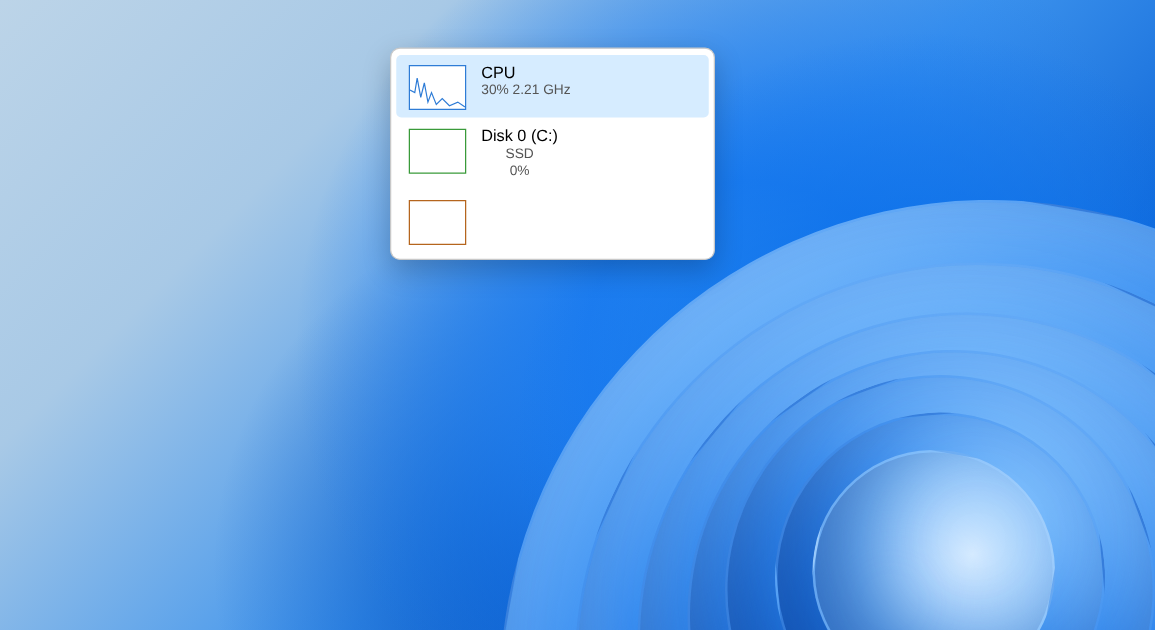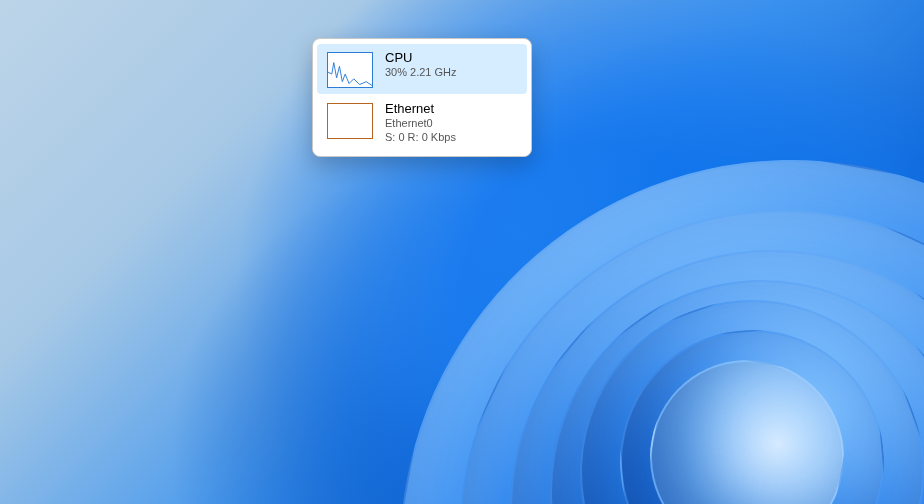--- a/index.html
+++ b/index.html
@@ -35,21 +35,21 @@
   .p4 { width:420px; height:420px; right:-50px;  bottom:-200px; transform:rotate(55deg); }
   .p5 { width:340px; height:340px; right:0px;    bottom:-140px; transform:rotate(70deg); }
   .p6 { width:260px; height:260px; right:40px;   bottom:-90px;  transform:rotate(85deg); }
   .p7 { width:190px; height:190px; right:80px;   bottom:-50px;  transform:rotate(100deg);
         background: radial-gradient(circle at 40% 35%, #d9ecff 0%, #6fb4fa 55%, #2d7de0 100%); }
 
   .panel {
     position: absolute;
     left: 312px;
     top: 38px;
-    width: 220px;
+    width: 260px;
     background: #ffffff;
     border: 1px solid #c8c8c8;
     border-radius: 8px;
     box-shadow: 0 8px 22px rgba(0,0,0,0.22);
     padding: 4px 0;
     box-sizing: border-box;
   }
   .item {
     display: flex;
     align-items: flex-start;
@@ -85,20 +85,21 @@
     margin-left: 12px;
     line-height: 1.25;
   }
   .title {
     font-size: 13px;
     color: #000;
   }
   .sub {
     font-size: 11px;
     color: #555;
+    text-align: center;
   }
 </style>
 </head>
 <body>
 
 <div class="desktop">
   <div class="petal p1"></div>
   <div class="petal p2"></div>
   <div class="petal p3"></div>
   <div class="petal p4"></div>
@@ -114,24 +115,27 @@
           <polyline points="0,20 4,22 6,10 9,26 12,14 15,30 18,22 22,32 27,27 33,33 40,30 46,34" fill="none" stroke="#2e7cd6" stroke-width="1"></polyline>
         </svg>
       </div>
       <div class="labels">
         <div class="title">CPU</div>
         <div class="sub">30% 2.21 GHz</div>
       </div>
     </div>
 
 
+    <div class="item">
+      <div class="thumb thumb-disk"></div>
+      <div class="labels">
+        <div class="title">Disk 0 (C:)</div>
+        <div class="sub">SSD</div>
+        <div class="sub">0%</div>
+      </div>
+    </div>
 
     <div class="item">
       <div class="thumb thumb-eth"></div>
-      <div class="labels">
-        <div class="title">Ethernet</div>
-        <div class="sub">Ethernet0</div>
-        <div class="sub">S: 0 R: 0 Kbps</div>
-      </div>
     </div>
 
   </div>
 </div>
 
 </body></html>

